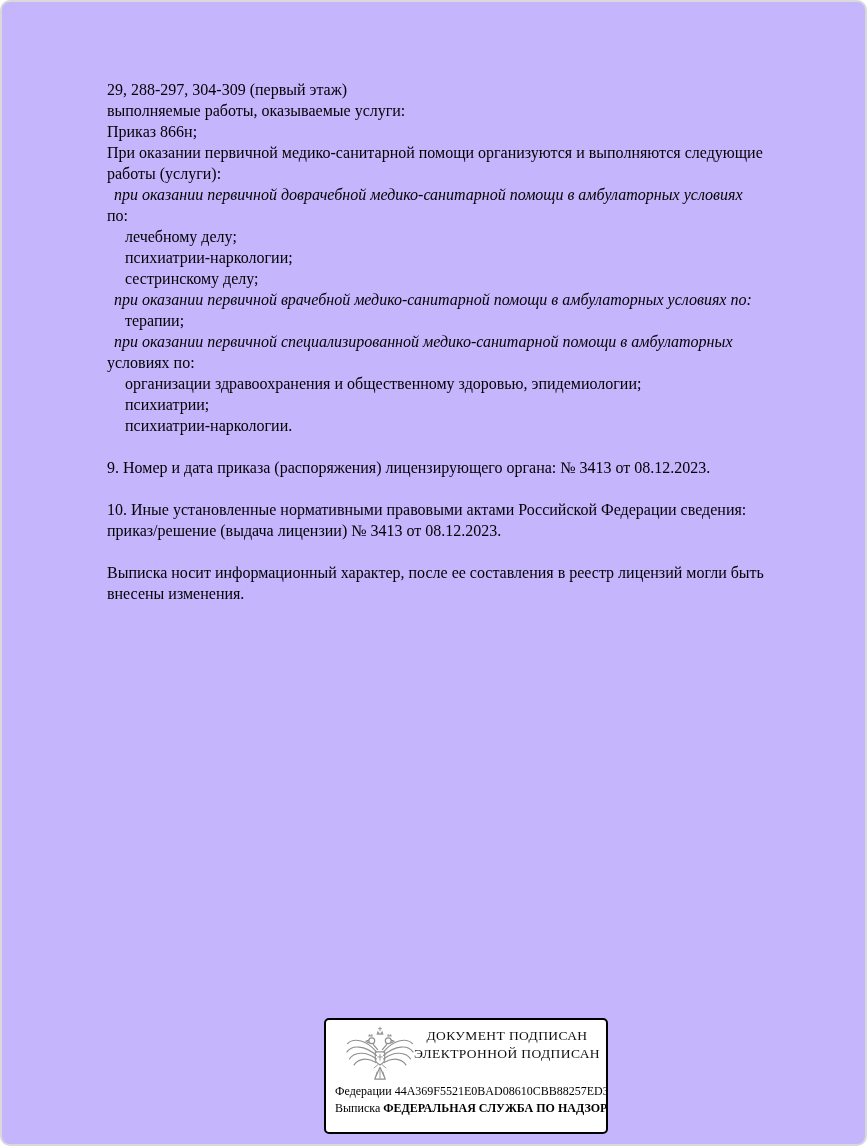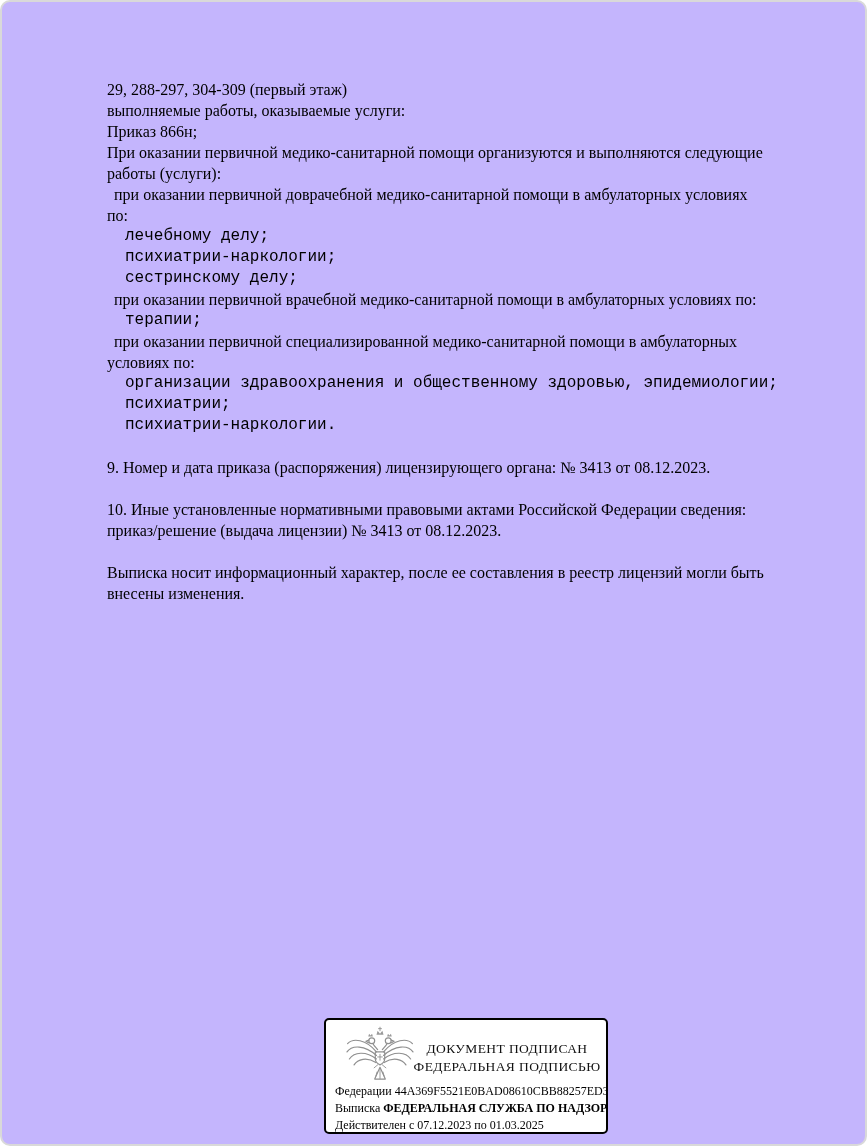--- a/index.html
+++ b/index.html
@@ -24,22 +24,22 @@
   .doc-body {
     position: absolute;
     left: 105px;
     top: 77px;
     right: 40px;
     color: #000000;
     font: 16px/21px "Liberation Serif", serif;
     white-space: pre;
   }
   .doc-line { height: 21px; }
-  .doc-line.indent-1 { padding-left: 7px; }
-  .doc-line.indent-2 { padding-left: 18px; font-family: Liberation Mono, monospace; }
+  .doc-line.indent-1 { padding-left: 7px; font-style: italic; }
+  .doc-line.indent-2 { padding-left: 18px; }
 
   .stamp {
     position: absolute;
     left: 322px;
     top: 1016px;
     width: 284px;
     height: 116px;
     box-sizing: border-box;
     border: 2px solid #000000;
     border-radius: 5px;
@@ -49,21 +49,21 @@
   .emblem {
     position: absolute;
     left: 15px;
     top: 6px;
     width: 78px;
     height: 66px;
   }
   .stamp-title {
     position: absolute;
     left: 86px;
-    top: 20px;
+    top: 7px;
     width: 190px;
     text-align: center;
     color: #111111;
     font: 13.5px/18px "Liberation Serif", serif;
     letter-spacing: 0.4px;
   }
   .stamp-lines {
     position: absolute;
     left: 9px;
     right: 0;
@@ -119,23 +119,22 @@
           <path d="M56 66 l-6 5 M64 66 l6 5" stroke-width="1.5"></path>
 
           <path d="M60 70 l-9 20 h18 z"></path>
           <path d="M60 72 v17 M55 78 l-2 7 M65 78 l2 7" stroke-width="1.5"></path>
         </g>
       </svg>
     </div>
 
     <div class="stamp-title">
       <div>ДОКУМЕНТ ПОДПИСАН</div>
-      <div>ФЕДЕРАЛЬНАЯ ПОДПИСЬЮ</div>
+      <div>ЭЛЕКТРОННОЙ ПОДПИСАН</div>
     </div>
 
     <div class="stamp-lines">
       <div class="stamp-line"><span>Федерации</span> <span>44A369F5521E0BAD08610CBB88257ED3</span></div>
       <div class="stamp-line"><span>Выписка</span> <b>ФЕДЕРАЛЬНАЯ СЛУЖБА ПО НАДЗОРУ В С</b></div>
-      <div class="stamp-line">Действителен с 07.12.2023 по 01.03.2025</div>
     </div>
 
   </div>
 </div>
 
 </body></html>

